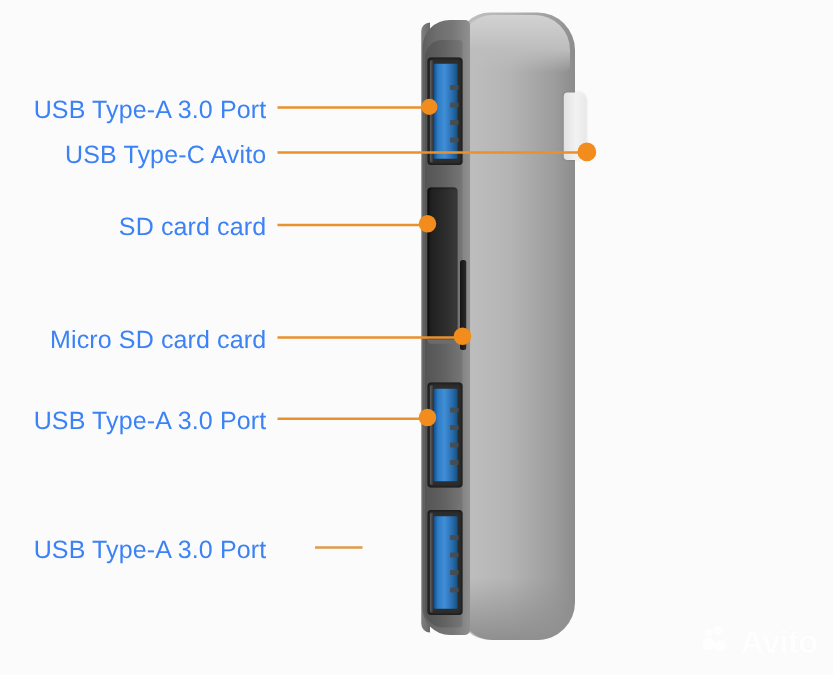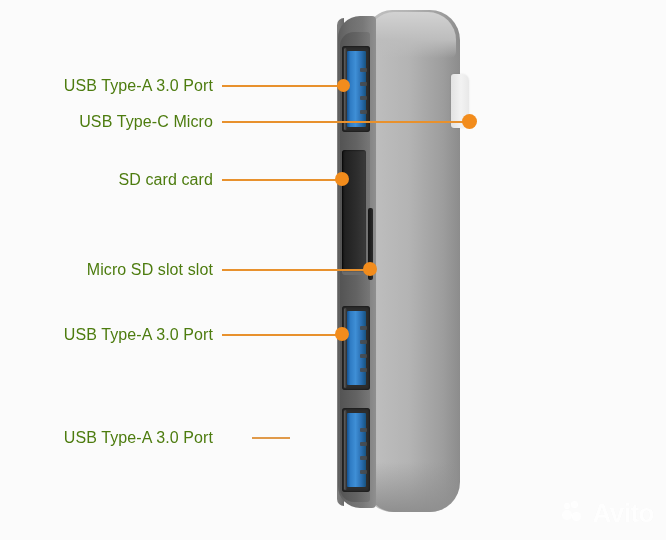--- a/index.html
+++ b/index.html
@@ -9,22 +9,22 @@
     background:#fbfbfb;
     font-family:"Liberation Sans", sans-serif;
     overflow:hidden;
     position:relative;
   }
   #stage{position:absolute;left:0;top:0;width:666px;height:540px;}
 
   
   .label{
     position:absolute;
-    font-size:16px;
-    color:#4d7c0f;
+    font-size:20px;
+    color:#3b82f6;
     white-space:nowrap;
     text-align:right;
     letter-spacing:0.1px;
     line-height:1;
   }
 
   
   .leader{
     position:absolute;
     height:2px;
@@ -200,27 +200,27 @@
         <span class="pin" style="top:48px;"></span>
         <span class="pin" style="top:62px;"></span>
       </div>
     </div>
   </div>
 
   <div id="callouts">
       <div class="label" style="right: 453px; top: 78px;">USB Type-A 3.0 Port</div>
       <div class="leader" style="left: 222px; top: 85px; width: 118px;"></div>
       <div class="dot" style="left: 337px; top: 79px; width: 13px; height: 13px;"></div>
-      <div class="label" style="right: 453px; top: 114px;">USB Type-C Micro</div>
+      <div class="label" style="right: 453px; top: 114px;">USB Type-C Avito</div>
       <div class="leader" style="left: 222px; top: 121px; width: 242px;"></div>
       <div class="dot" style="left: 462px; top: 114px; width: 15px; height: 15px;"></div>
       <div class="label" style="right: 453px; top: 172px;">SD card card</div>
       <div class="leader" style="left: 222px; top: 179px; width: 116px;"></div>
       <div class="dot" style="left: 335px; top: 172px; width: 14px; height: 14px;"></div>
-      <div class="label" style="right: 453px; top: 262px;">Micro SD slot slot</div>
+      <div class="label" style="right: 453px; top: 262px;">Micro SD card card</div>
       <div class="leader" style="left: 222px; top: 269px; width: 144px;"></div>
       <div class="dot" style="left: 363px; top: 262px; width: 14px; height: 14px;"></div>
       <div class="label" style="right: 453px; top: 327px;">USB Type-A 3.0 Port</div>
       <div class="leader" style="left: 222px; top: 334px; width: 116px;"></div>
       <div class="dot" style="left: 335px; top: 327px; width: 14px; height: 14px;"></div>
       <div class="label" style="right: 453px; top: 430px;">USB Type-A 3.0 Port</div>
       <div class="leader thin" style="left: 252px; top: 437px; width: 38px;"></div>
     </div>
 
   <div id="watermark">

